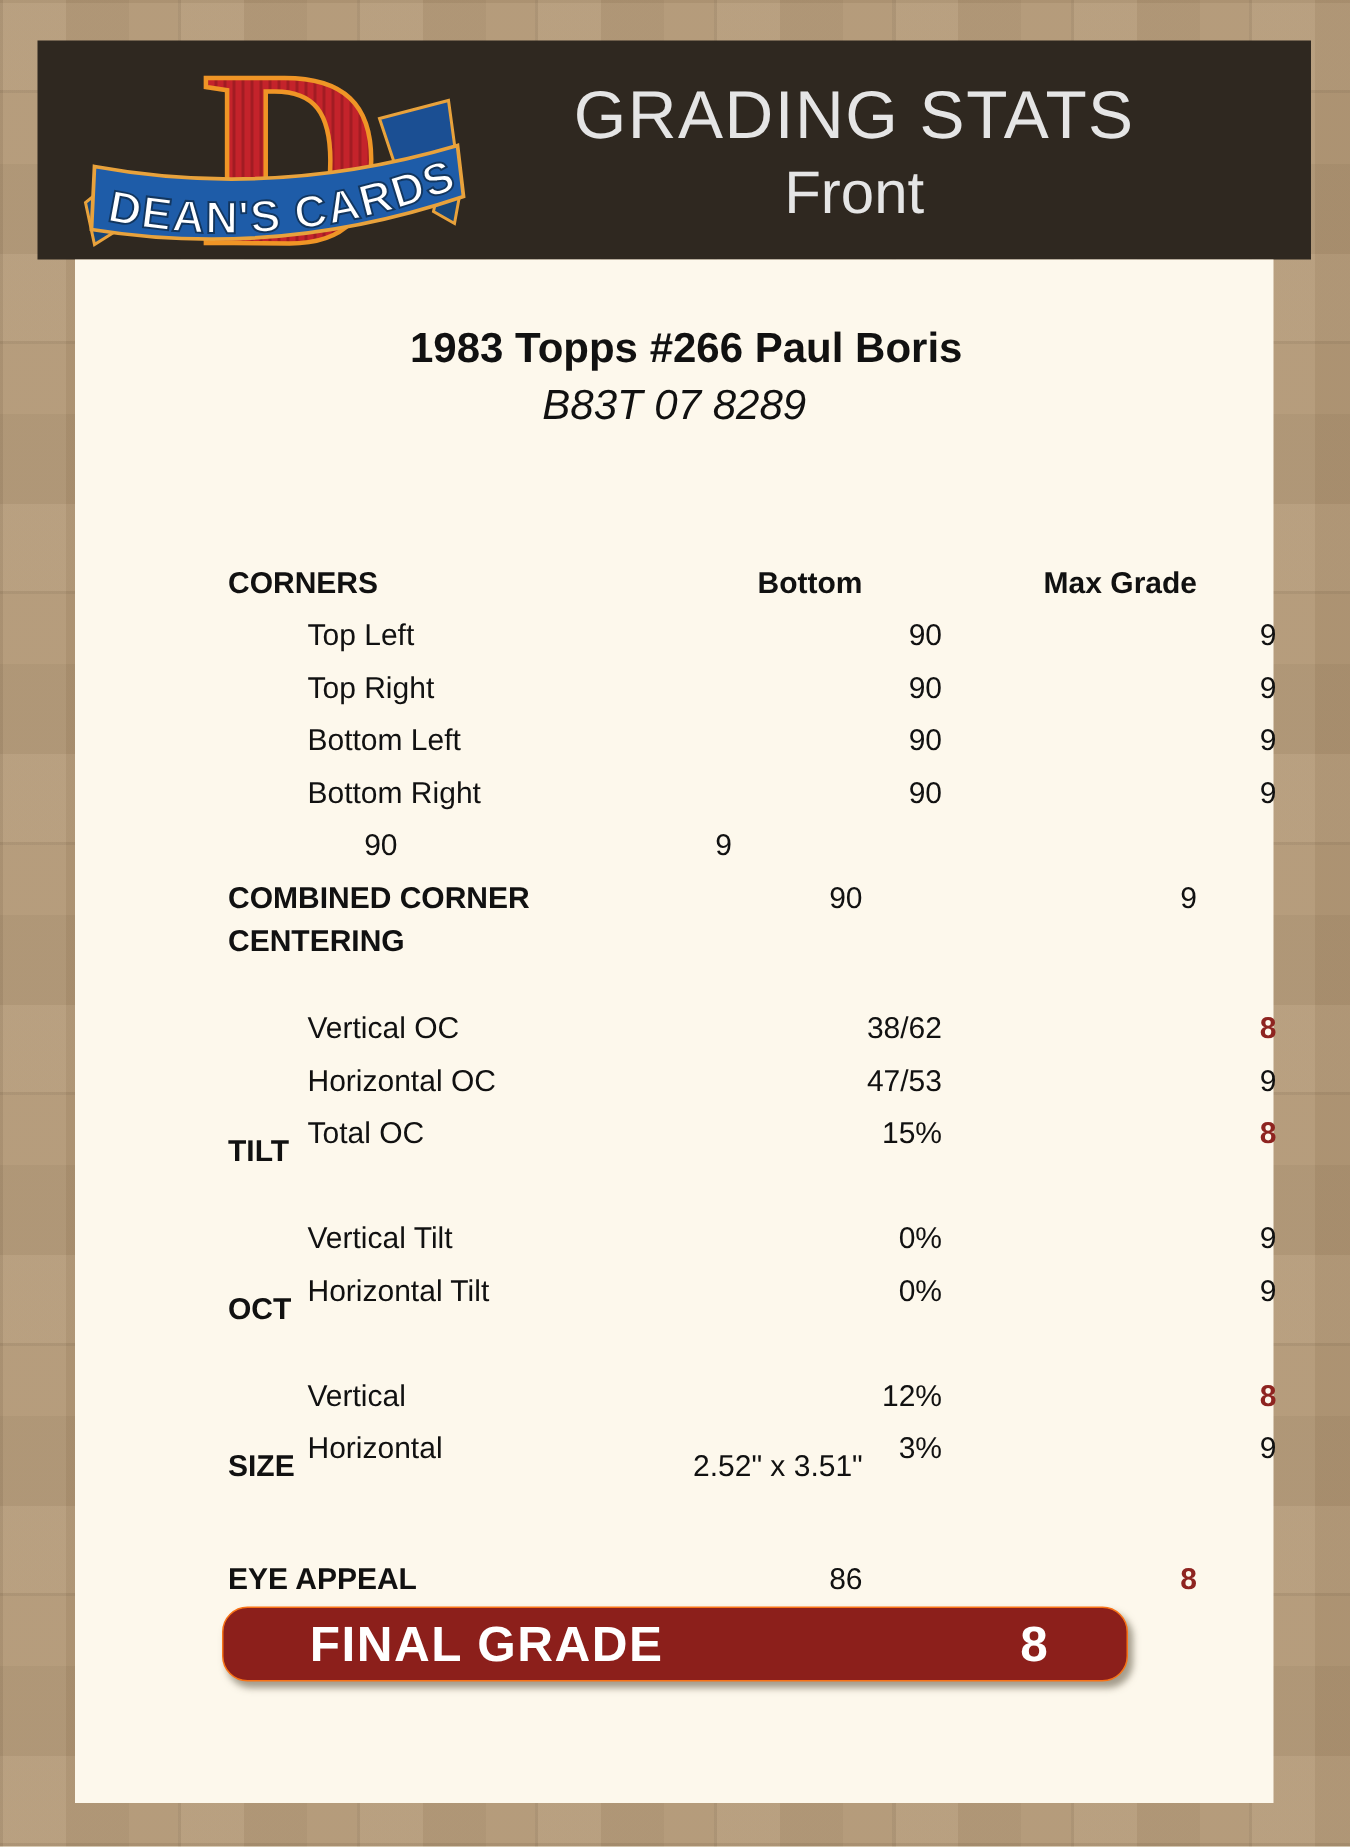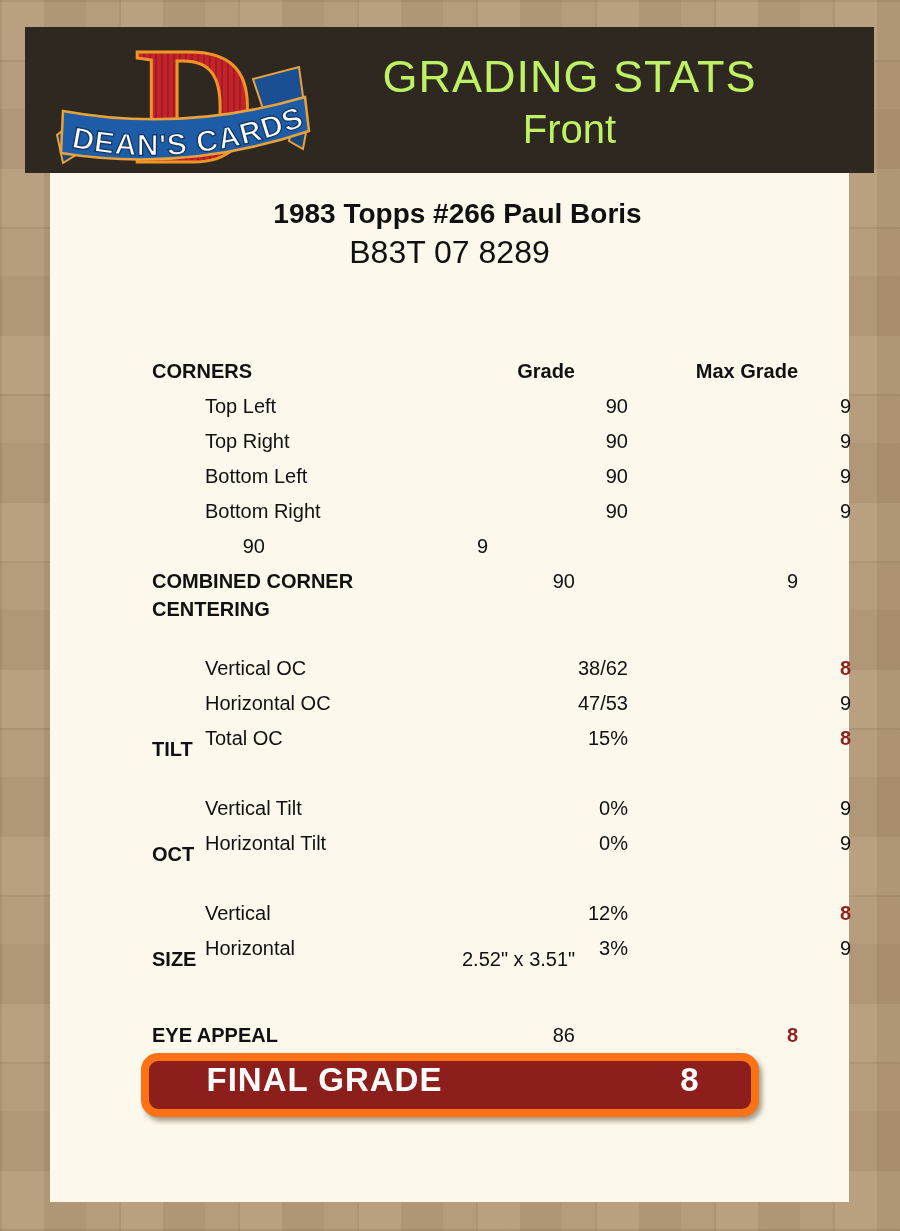--- a/index.html
+++ b/index.html
@@ -16,49 +16,49 @@
       repeating-linear-gradient(0deg, rgba(255,245,225,0.04) 0 60px, rgba(70,50,25,0.06) 60px 120px, transparent 120px 167px);
   }
   .header{
     position:absolute; left:25px; top:27px; width:849px; height:146px;
     background:#2f2820;
   }
   .logo{ position:absolute; left:28px; top:4px; width:262px; height:140px; }
   .header-titles{
     position:absolute; left:280px; right:40px; top:0; height:100%;
     display:flex; flex-direction:column; justify-content:center; align-items:center;
-    color:#bef264; text-align:center;
+    color:#e5e5e5; text-align:center;
   }
   .header-title{ font-size:45px; line-height:52px; letter-spacing:1px; font-weight:400; }
   .header-subtitle{ font-size:40px; line-height:40px; margin-top:6px; font-weight:400; }
   .panel{
     position:absolute; left:50px; top:173px; width:799px; height:1029px;
     background:#fdf8ec; color:#111;
   }
-  .card-title{ margin-top:26px; text-align:center; font-size:28px; font-weight:bold; line-height:30px;padding-left:16px; }
-  .card-serial{ margin-top:8px; text-align:center; font-size:32px; line-height:30px; }
+  .card-title{ margin-top:44px; text-align:center; font-size:28px; font-weight:bold; line-height:30px;padding-left:16px; }
+  .card-serial{ margin-top:8px; text-align:center; font-size:28px; line-height:30px;font-style:italic; }
   .grading-table{ margin-top:39px; }
   .row{
     display:flex; align-items:baseline;
     padding-left:102px; height:35px; line-height:35px; font-size:20px;
   }
   .row .label{ flex:0 0 310px; white-space:nowrap; }
   .row .value{ flex:0 0 113px; text-align:right; white-space:nowrap; }
   .row .spacer{ flex:0 0 73px; }
   .row .max{ flex:0 0 150px; text-align:right;margin-top:48px; }
   .row.type-header .label, .row.type-header .value, .row.type-header .max,
   .row.type-section .label{ font-weight:bold; }
   .row.type-item .label{ padding-left:53px;margin-top:40px; }
   .row.gap-before{ margin-top:17px; }
   .cell.red{ color:#8e2420; font-weight:bold; }
   .final-grade{
     margin:48px auto 0 auto; width:492px; height:48px;
-    background:#8c1f1b; border:8px solid #f97316; border-radius:17px;
+    background:#8c1f1b; border:1px solid #f97316; border-radius:17px;
     box-shadow:3px 4px 5px rgba(90,80,60,0.55);
-    display:flex; justify-content:space-between;
+    display:flex; align-items:center; justify-content:space-between;
     padding:0 52px 0 58px; box-sizing:content-box;
     color:#ffffff; font-size:33px; font-weight:bold; cursor:pointer;
   }
   .final-grade .fg-label{ letter-spacing:1px; }
 </style>
 </head>
 <body>
 
 <div class="header">
   <svg class="logo" viewBox="0 0 262 140" xmlns="http://www.w3.org/2000/svg">
@@ -88,21 +88,21 @@
   </div>
 </div>
 
 <div class="panel">
   <div class="card-title">1983 Topps #266 Paul Boris</div>
   <div class="card-serial">B83T 07 8289</div>
 
   <div class="grading-table">
   <div class="row type-header">
     <span class="cell label">CORNERS</span>
-    <span class="cell value">Grade</span>
+    <span class="cell value">Bottom</span>
     <span class="spacer"></span>
     <span class="cell max">Max Grade</span>
   </div>
 
   <div class="row type-item">
     <span class="cell label">Top Left</span>
     <span class="cell value">90</span>
     <span class="spacer"></span>
     <span class="cell max">9</span>
   </div>

